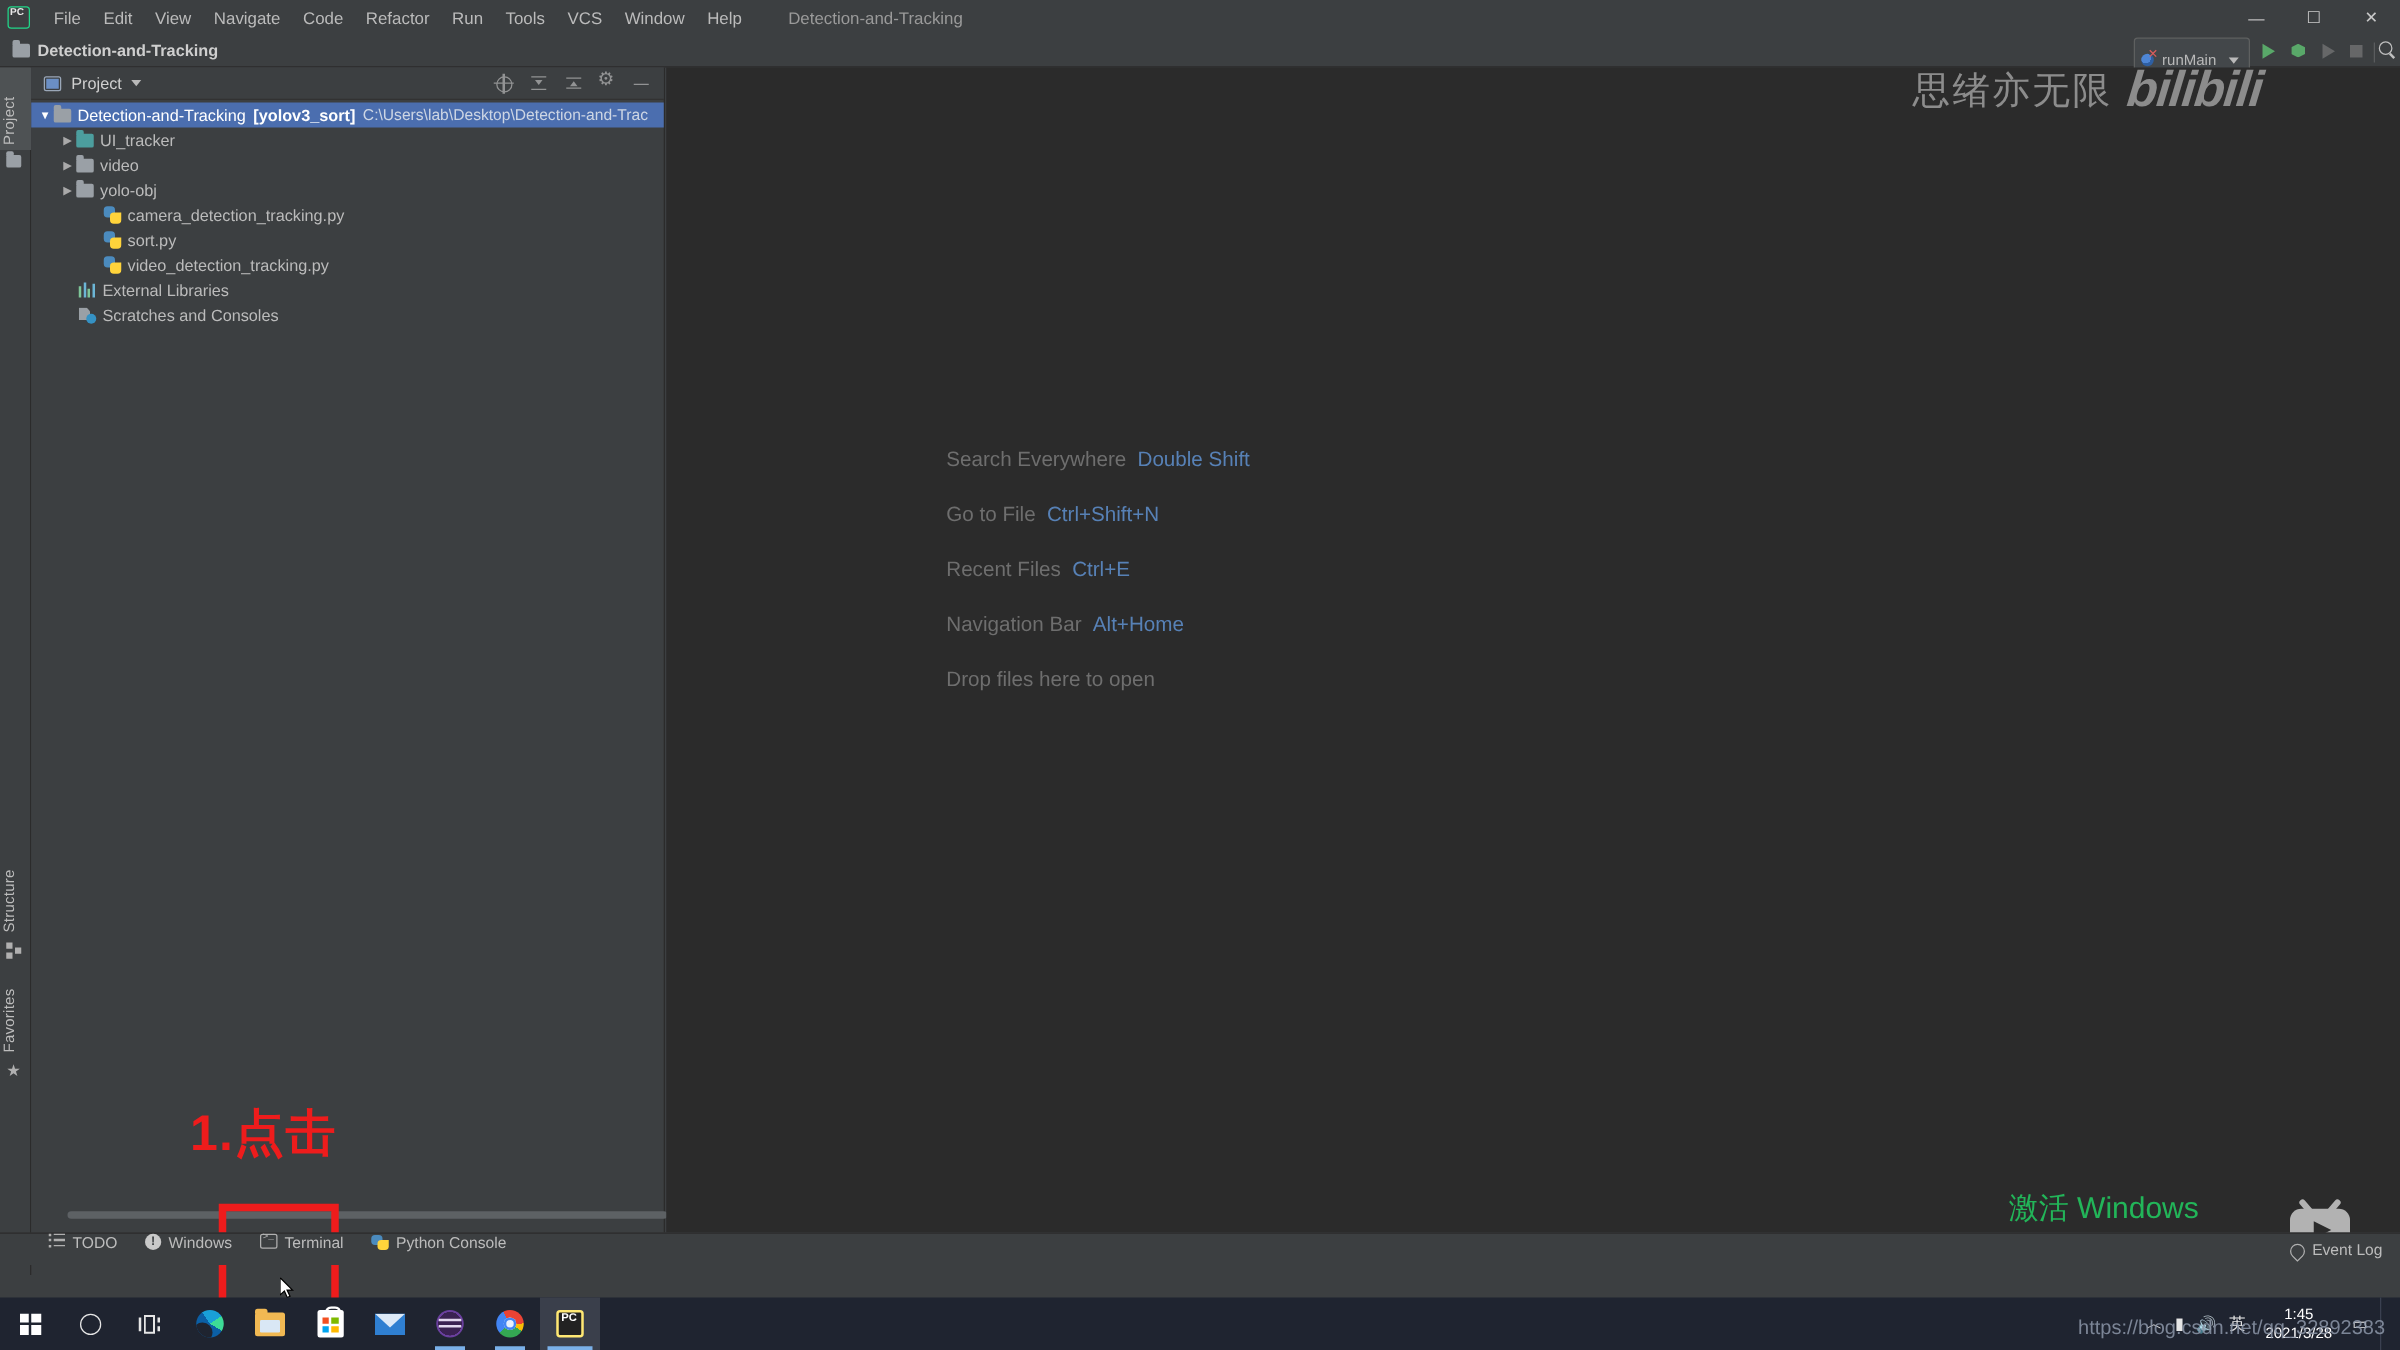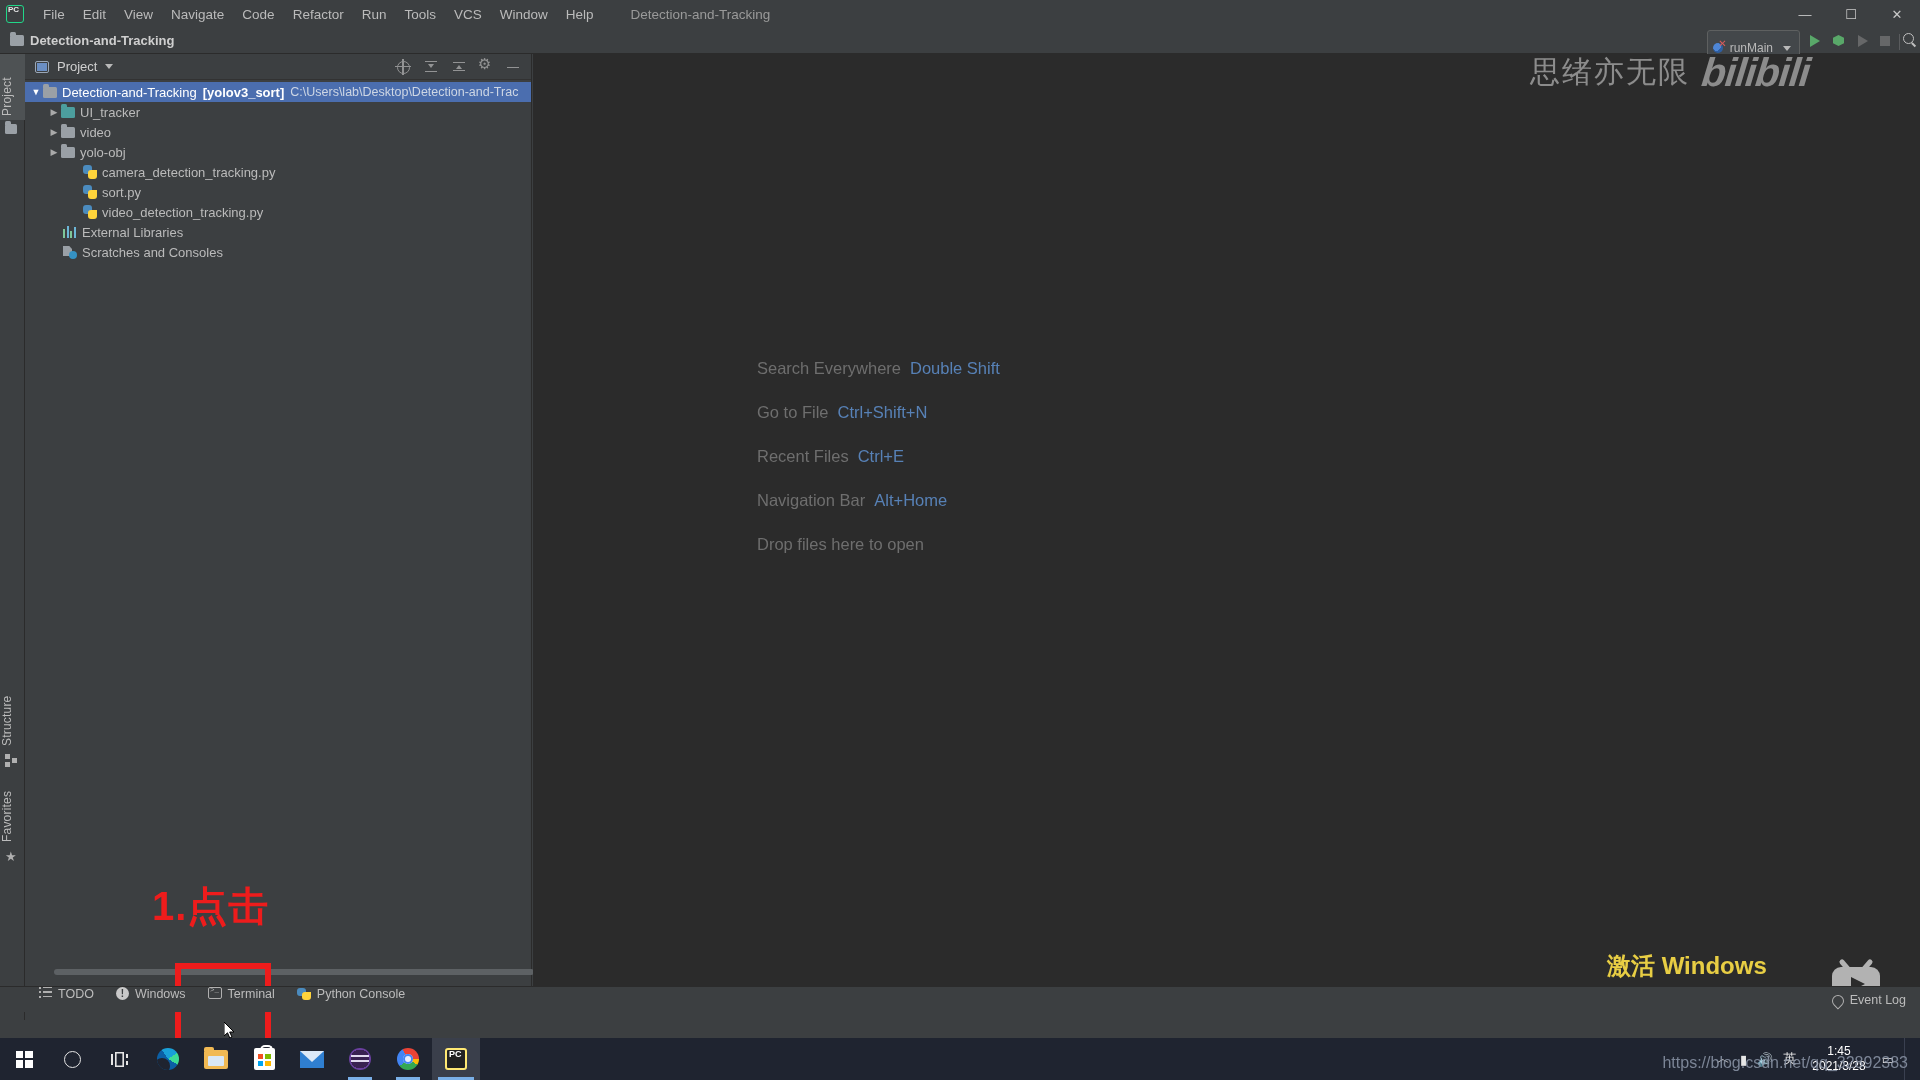--- a/index.html
+++ b/index.html
@@ -269,21 +269,21 @@
     letter-spacing: -1px; transform: skewX(-6deg);
   }
   .bili-tv {
     position: absolute; right: 36px; bottom: 76px;
     width: 56px; height: 48px; opacity: .78; pointer-events: none;
   }
   .win-activate {
     position: absolute; right: 118px; bottom: 75px;
     color: #7b7b7b; text-align: left; pointer-events: none; opacity: .9;
   }
-  .win-activate .l1 { font-size: 24px; margin-bottom: 4px; color: #fde047; font-weight: bold; }
+  .win-activate .l1 { font-size: 24px; margin-bottom: 4px; color: #22c55e; }
   .win-activate .l2 { font-size: 15px; color: #818181; }
 
   
   .ann-text {
     position: absolute; left: 152px; bottom: 146px;
     font-size: 40px; font-weight: bold; color: #ee1c1c;
     font-family: "Liberation Sans", "DejaVu Sans", sans-serif;
     letter-spacing: 1px; pointer-events: none;
   }
   .ann-box {

